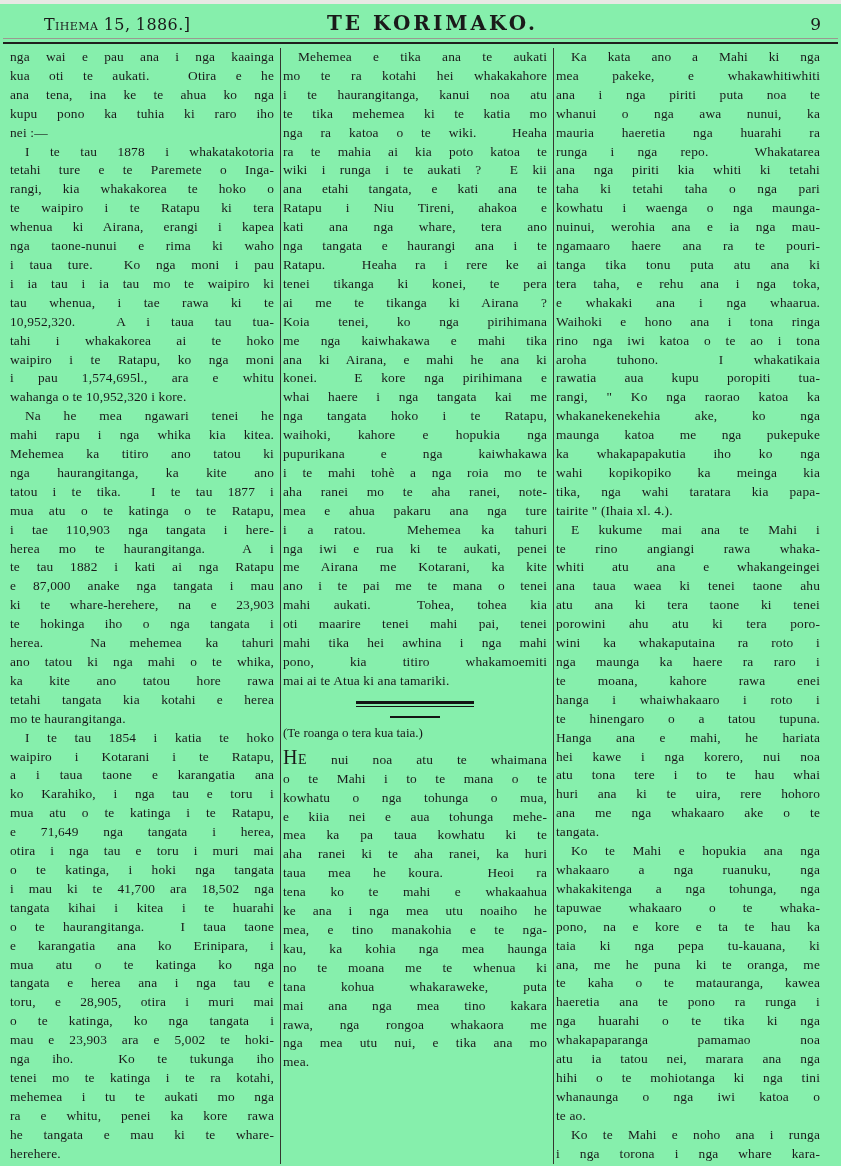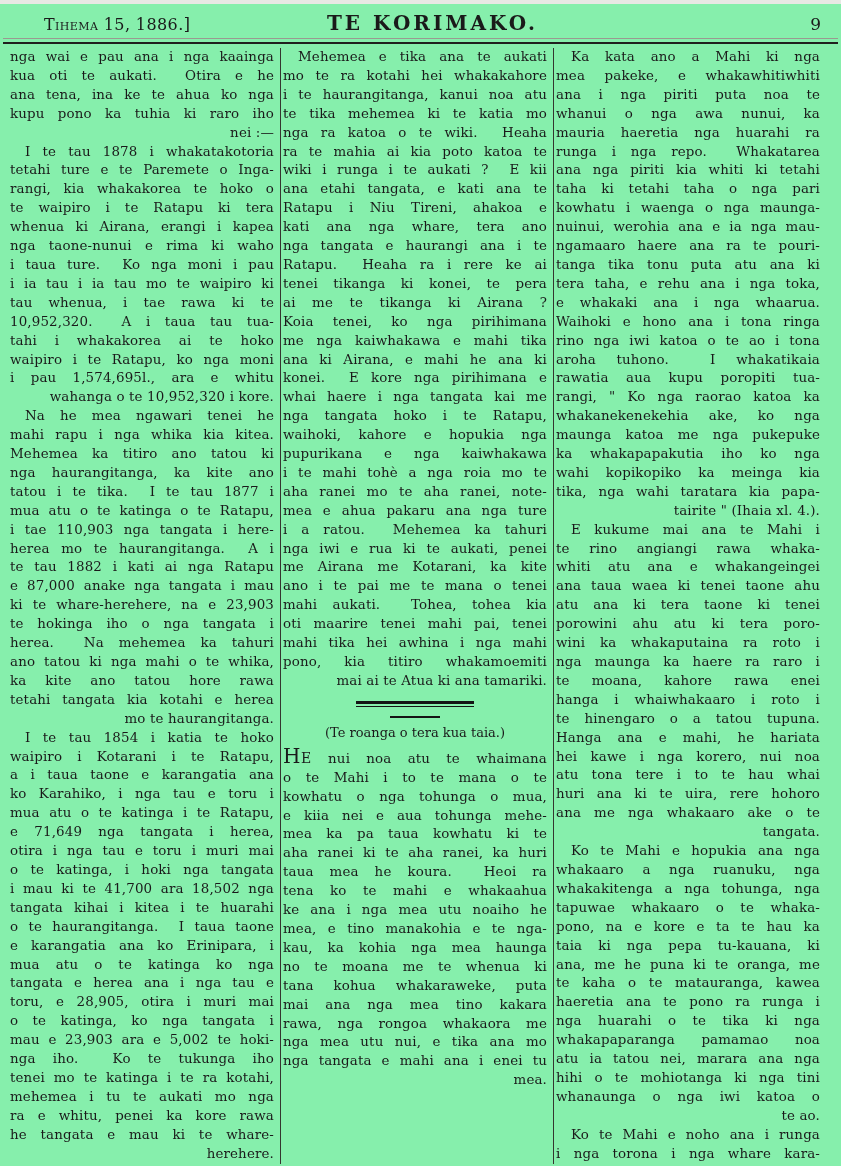--- a/index.html
+++ b/index.html
@@ -42,32 +42,33 @@
     height: calc(1166px - 46px);
     padding: 4px 0 0 8px;
     box-sizing: border-box;
     overflow: hidden;
   }
   .column {
     width: 272px;
     padding: 0 6px 0 2px;
     box-sizing: border-box;
     overflow: hidden;
+    font-family: Liberation Serif, serif;
   }
   .divider { width: 1px; background: #35352f; }
   .para { margin: 0; }
   .line {
     font-size: 13.4px;
     line-height: 18.9px;
     letter-spacing: 0.15px;
     text-align: justify;
     text-align-last: justify;
     white-space: pre-wrap;
   }
-  .line.last { text-align: right; text-align-last: auto; }
+  .line.last { text-align: left; text-align-last: auto; }
   .line.indent { text-indent: 15px; }
   .sc-lead { font-variant: small-caps; font-size: 20px; letter-spacing: 0.6px; }
   
   .rule-heavy {
     width: 118px; height: 2px;
     margin: 10px auto 9px auto;
     border-top: 3px solid #141414;
     border-bottom: 1px solid #141414;
   }
   .rule-light {
@@ -79,21 +80,20 @@
   .article-heading .hline {
     font-size: 16.5px;
     font-weight: bold;
     font-style: italic;
     text-align: center;
     line-height: 21px;
     letter-spacing: 0.3px;
   }
   .caption {
     font-size: 13px;
-    text-align: center;
     margin: 7px 0 7px 0;
   }
 </style>
 </head>
 <body>
 
 <div class="page">
   <div class="header">
     <div class="date">Tihema 15, 1886.]</div>
     <div class="masthead">TE KORIMAKO.</div>
@@ -224,21 +224,20 @@
           <div class="line">taua mea he koura.  Heoi ra</div>
           <div class="line">tena ko te mahi e whakaahua</div>
           <div class="line">ke ana i nga mea utu noaiho he</div>
           <div class="line">mea, e tino manakohia e te nga-</div>
           <div class="line">kau, ka kohia nga mea haunga</div>
           <div class="line">no te moana me te whenua ki</div>
           <div class="line">tana kohua whakaraweke, puta</div>
           <div class="line">mai ana nga mea tino kakara</div>
           <div class="line">rawa, nga rongoa whakaora me</div>
           <div class="line">nga mea utu nui, e tika ana mo</div>
-          <div class="line">nga tangata e mahi ana i enei tu</div>
           <div class="line last">mea.</div>
         </div>
       </div>
     <div class="divider"></div>
     <div class="column">
         <div class="para">
           <div class="line indent">Ka kata ano a Mahi ki nga</div>
           <div class="line">mea pakeke, e whakawhitiwhiti</div>
           <div class="line">ana i nga piriti puta noa te</div>
           <div class="line">whanui o nga awa nunui, ka</div>

